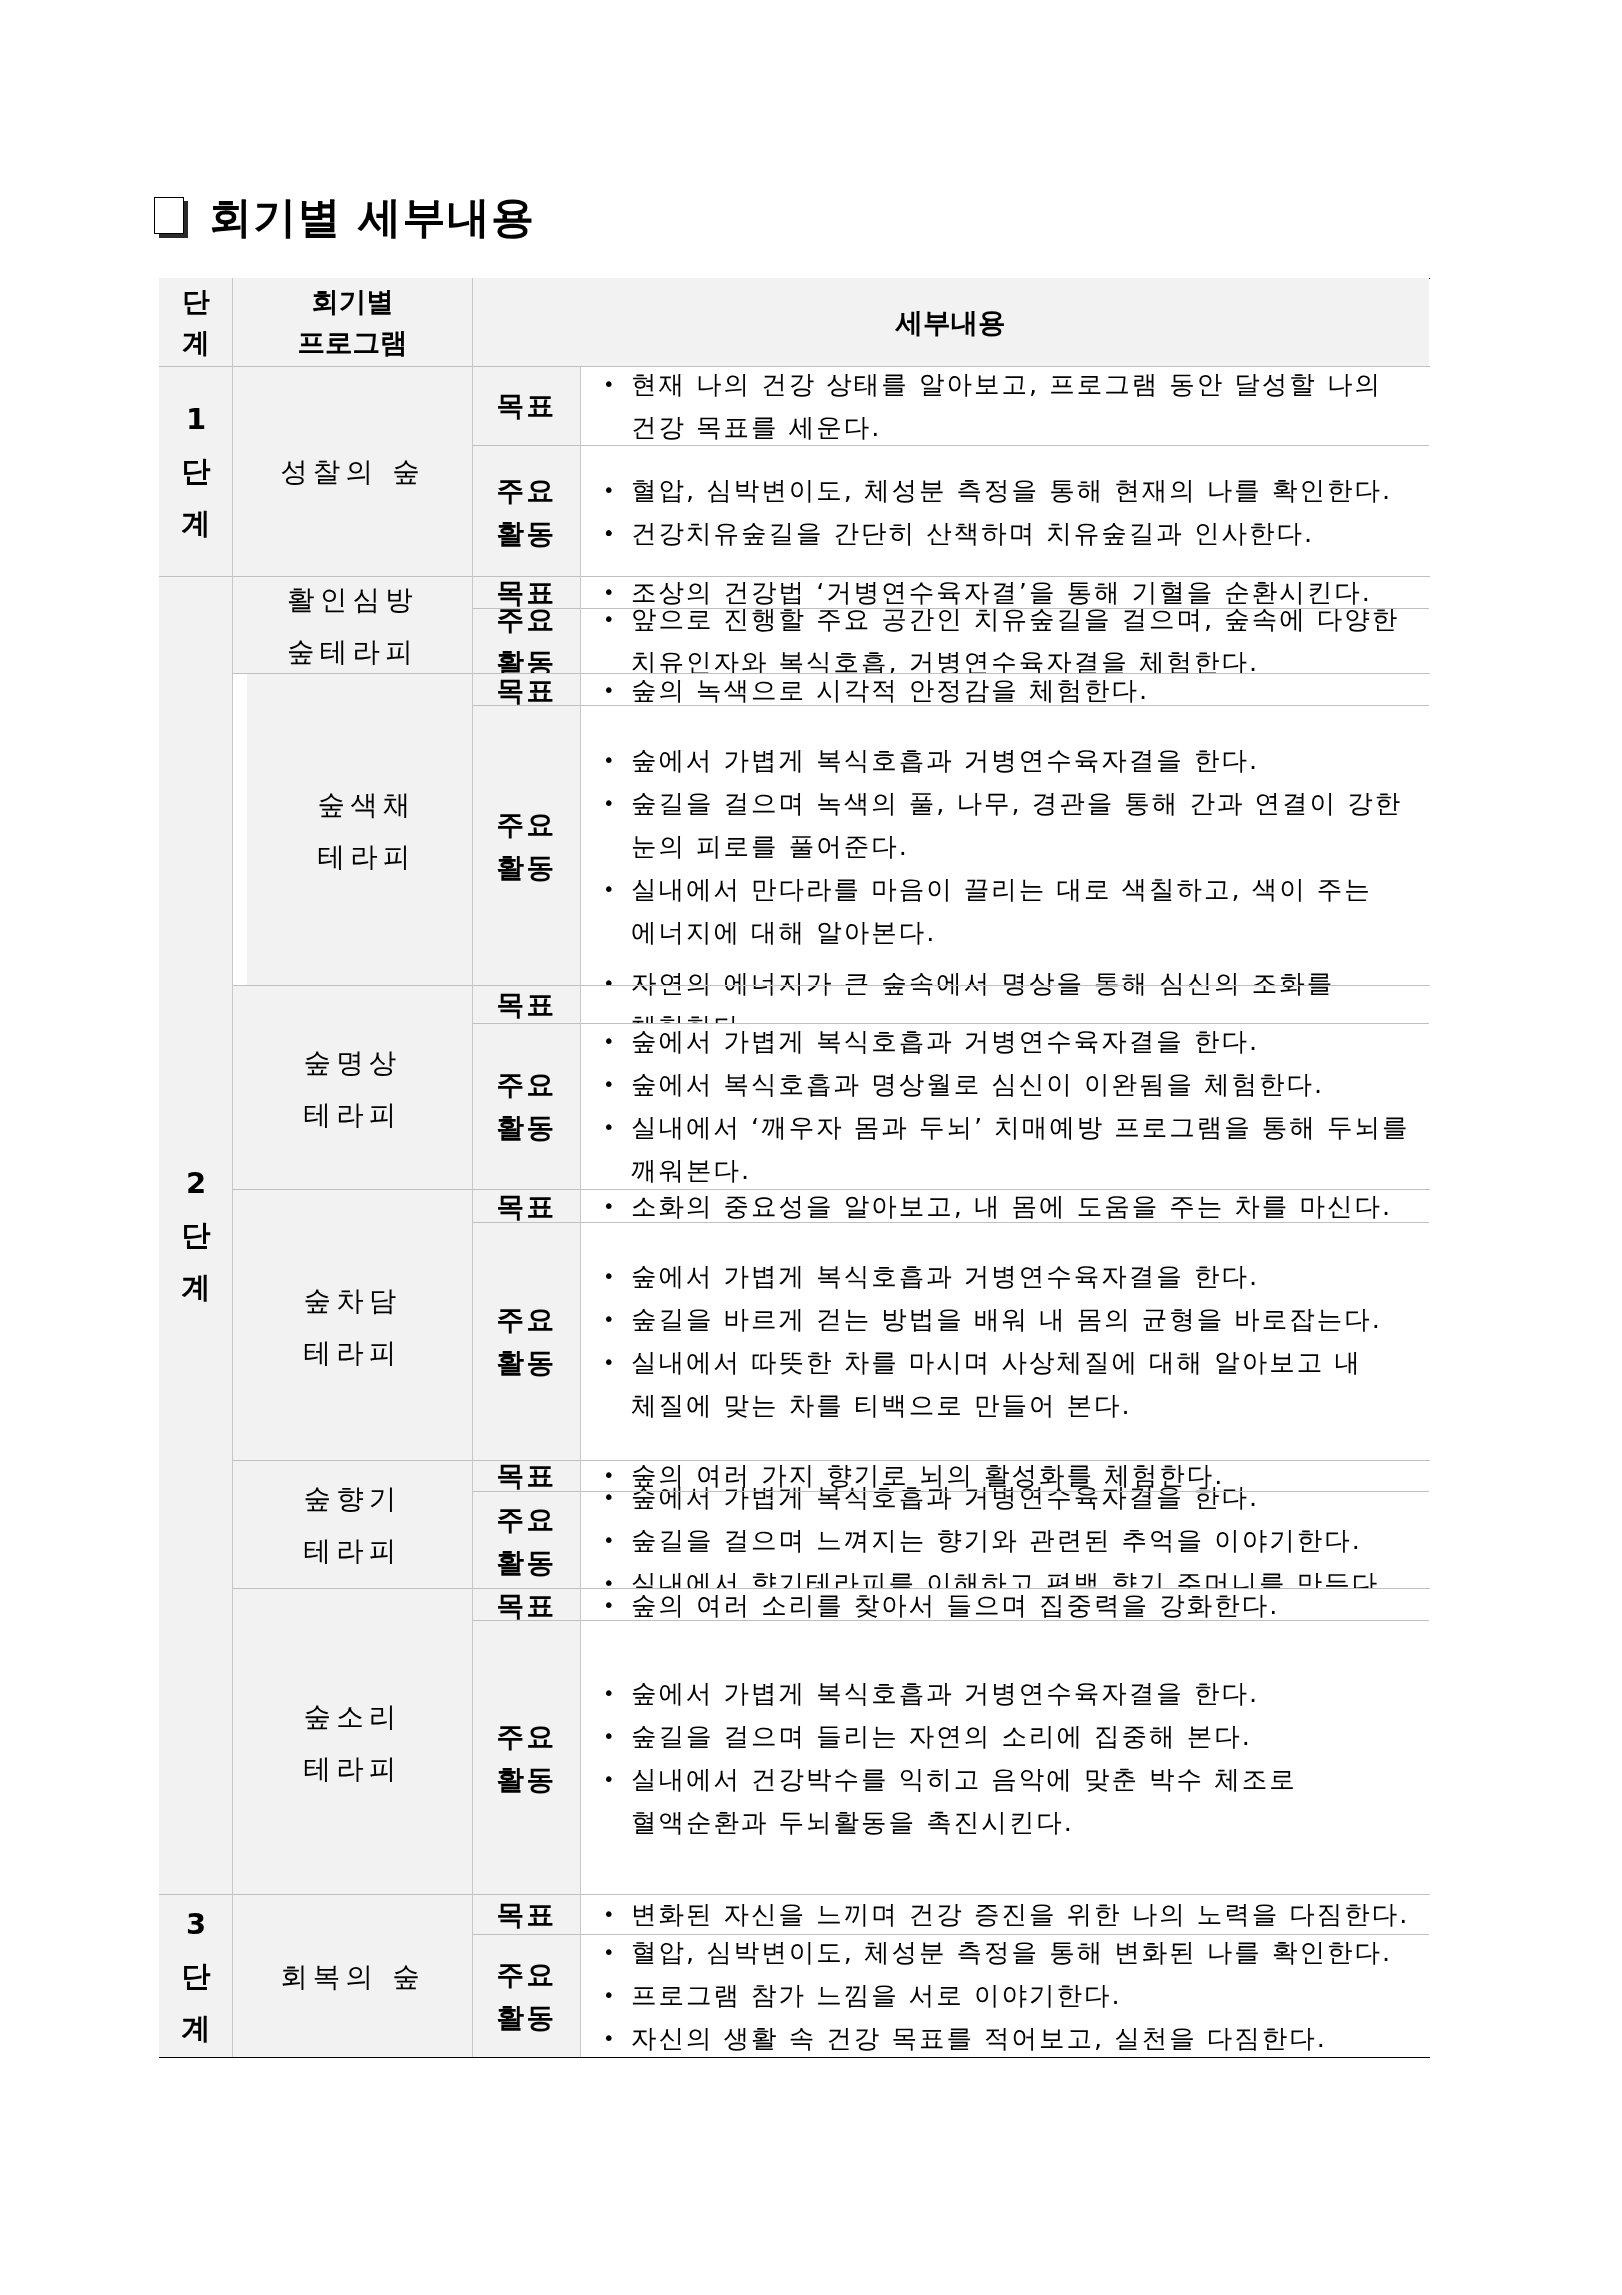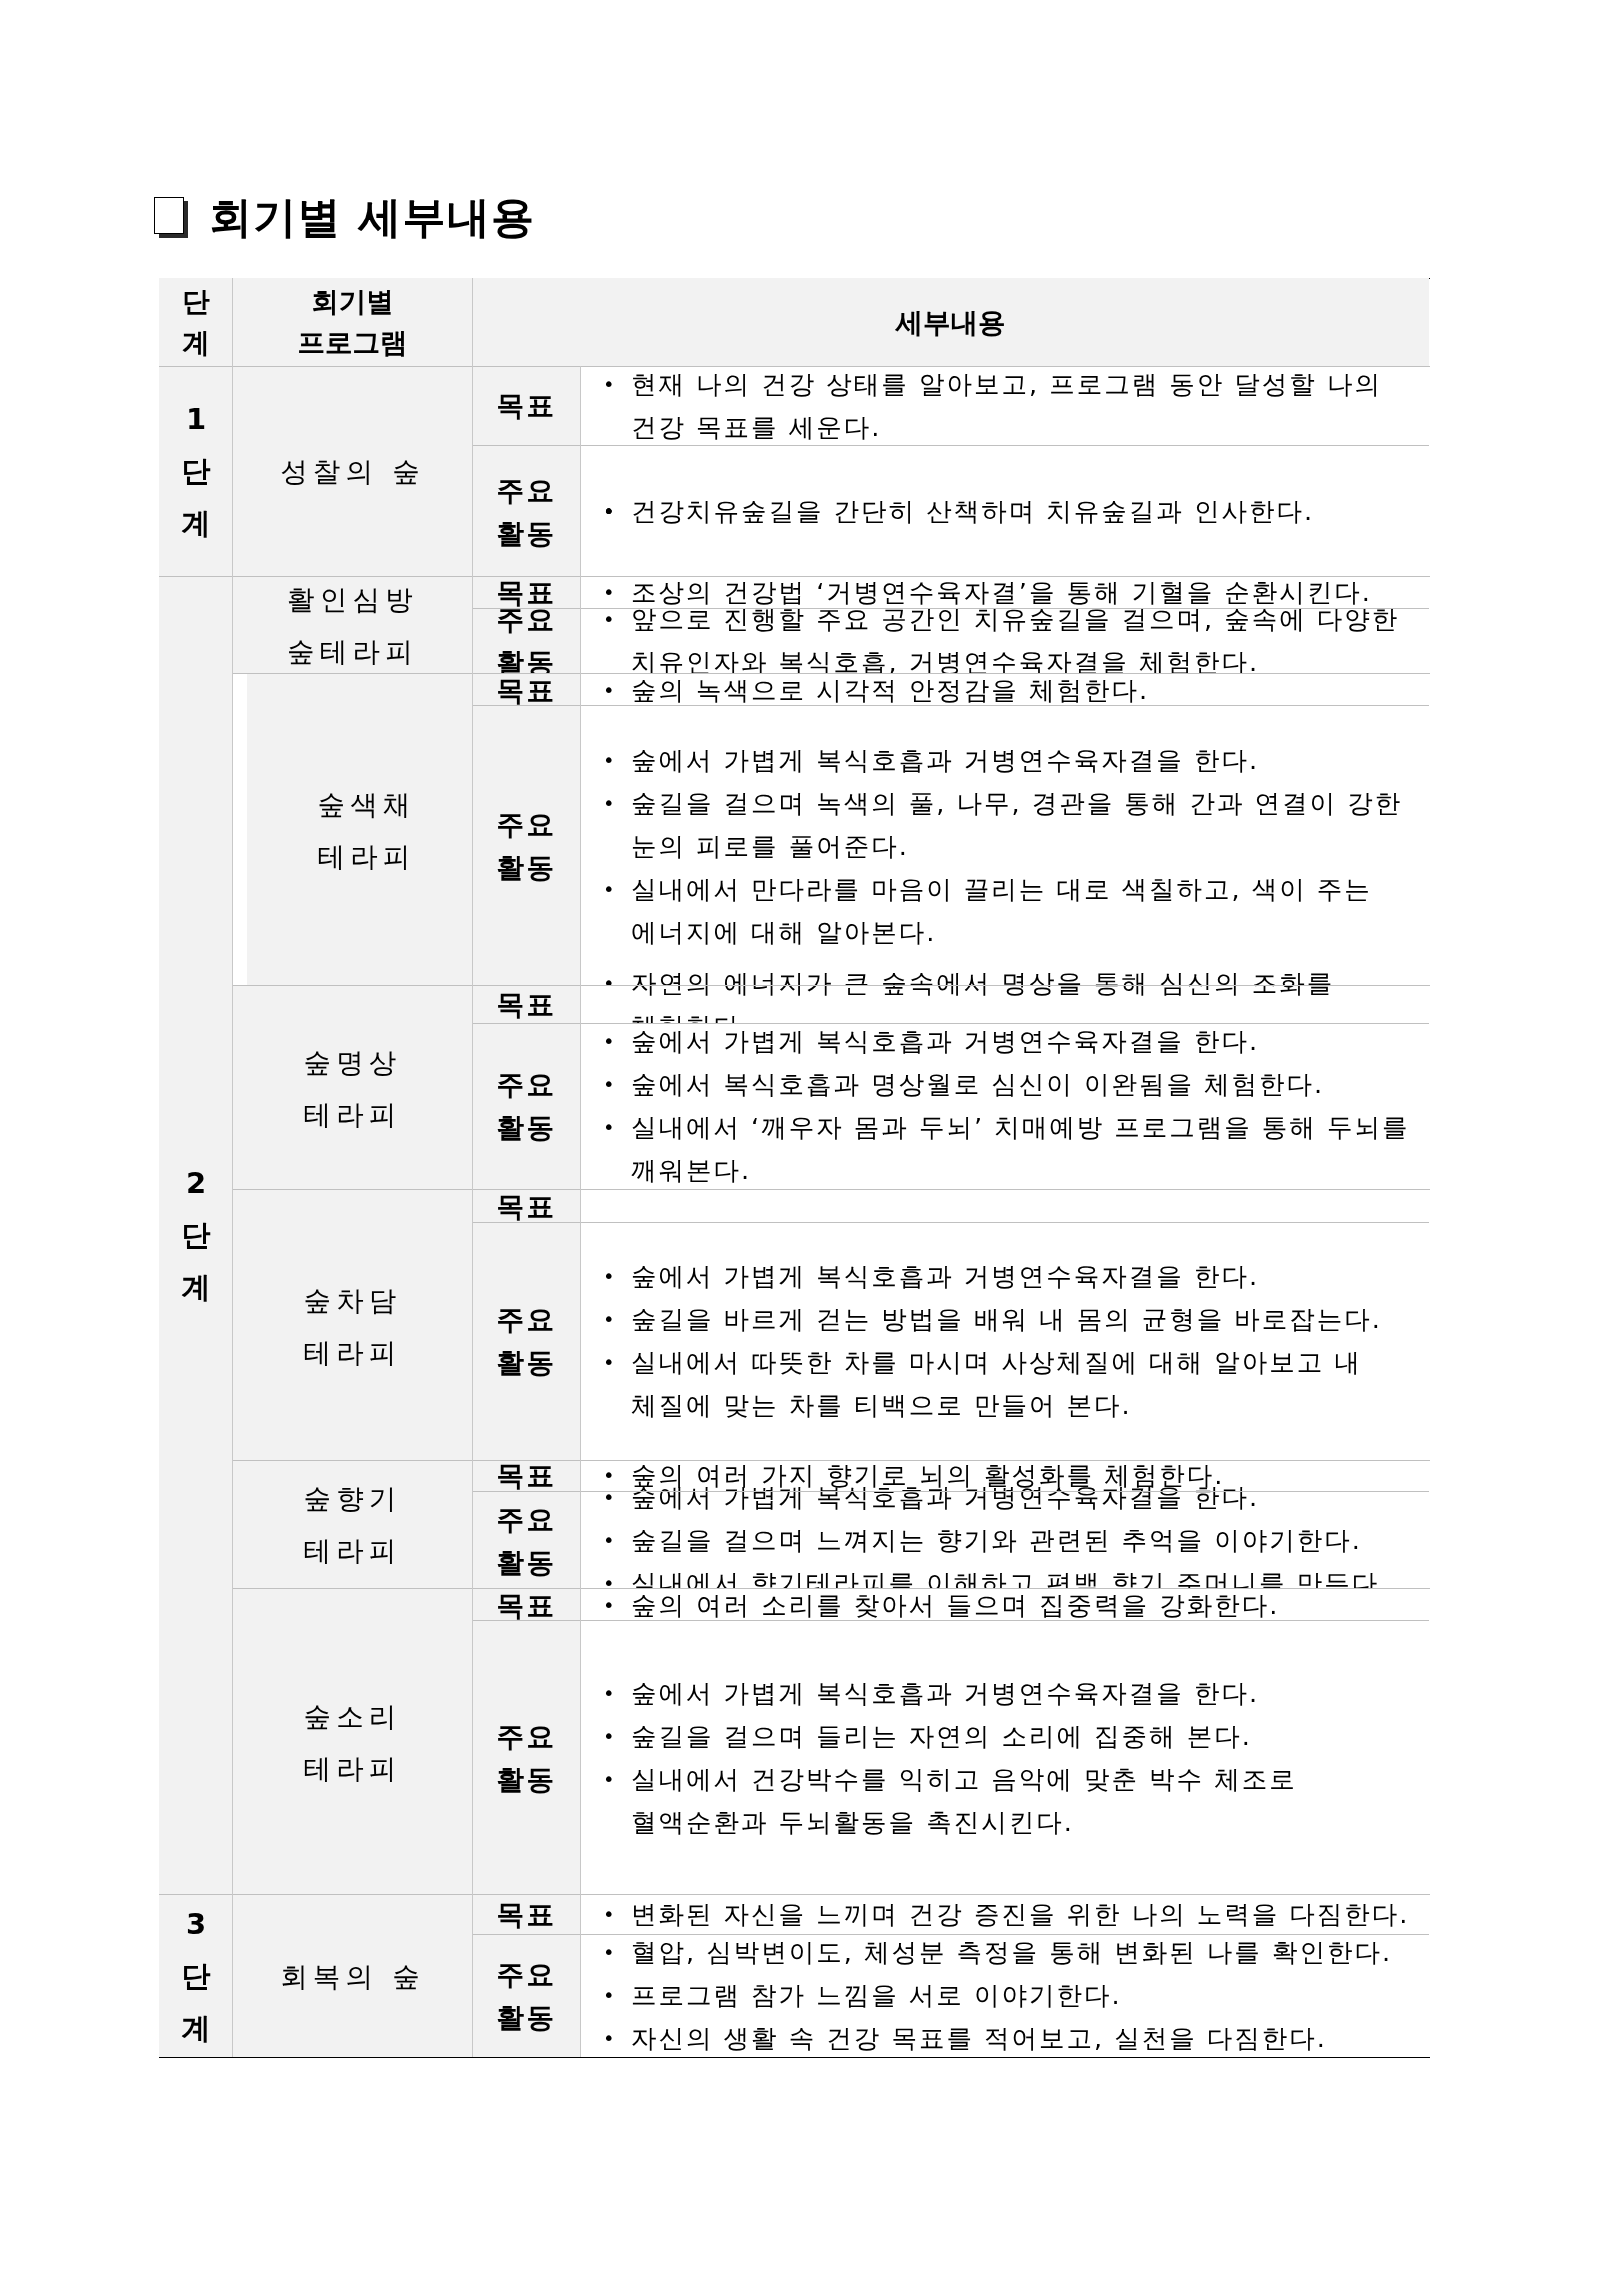--- a/index.html
+++ b/index.html
@@ -69,21 +69,21 @@
       <div class="lbl" style="white-space: pre-line;">주요
 활동</div>
     </div>
     <div class="cell white content" style="left: 422px; top: 88px; width: 849px; height: 79px;">
       <ul>
         <li><span class="dot">•</span><span>현재 나의 건강 상태를 알아보고, 프로그램 동안 달성할 나의 건강 목표를 세운다.</span></li>
       </ul>
     </div>
     <div class="cell white content" style="left: 422px; top: 168px; width: 849px; height: 131px;">
       <ul>
-        <li><span class="dot">•</span></li>
+        <li><span class="dot">•</span><span>혈압, 심박변이도, 체성분 측정을 통해 현재의 나를 확인한다.</span></li>
         <li><span class="dot">•</span></li>
         <li><span class="dot">•</span><span>건강치유숲길을 간단히 산책하며 치유숲길과 인사한다.</span></li>
       </ul>
     </div>
     <div class="hline" style="left: 313px; top: 167px; width: 957px;"></div>
     <div class="hline" style="left: 0px; top: 88px; width: 1271px;"></div>
     <div class="cell gray" style="left: 0px; top: 298px; width: 74px; height: 1318px;">
       <div class="stage" style="white-space: pre-line;">2
 단
 계</div>
@@ -166,21 +166,21 @@
     </div>
     <div class="cell gray" style="left: 313px; top: 912px; width: 109px; height: 33px;">
       <div class="lbl" style="white-space: pre-line;">목표</div>
     </div>
     <div class="cell gray" style="left: 313px; top: 944px; width: 109px; height: 238px;">
       <div class="lbl" style="white-space: pre-line;">주요
 활동</div>
     </div>
     <div class="cell white content" style="left: 422px; top: 912px; width: 849px; height: 33px;">
       <ul>
-        <li><span class="dot">•</span></li>
+        <li><span class="dot">•</span><span>소화의 중요성을 알아보고, 내 몸에 도움을 주는 차를 마신다.</span></li>
       </ul>
     </div>
     <div class="cell white content" style="left: 422px; top: 944px; width: 849px; height: 238px;">
       <ul>
         <li><span class="dot">•</span><span>숲에서 가볍게 복식호흡과 거병연수육자결을 한다.</span></li>
         <li><span class="dot">•</span><span>숲길을 바르게 걷는 방법을 배워 내 몸의 균형을 바로잡는다.</span></li>
         <li><span class="dot">•</span><span>실내에서 따뜻한 차를 마시며 사상체질에 대해 알아보고 내 체질에 맞는 차를 티백으로 만들어 본다.</span></li>
       </ul>
     </div>
     <div class="hline" style="left: 313px; top: 944px; width: 957px;"></div>

